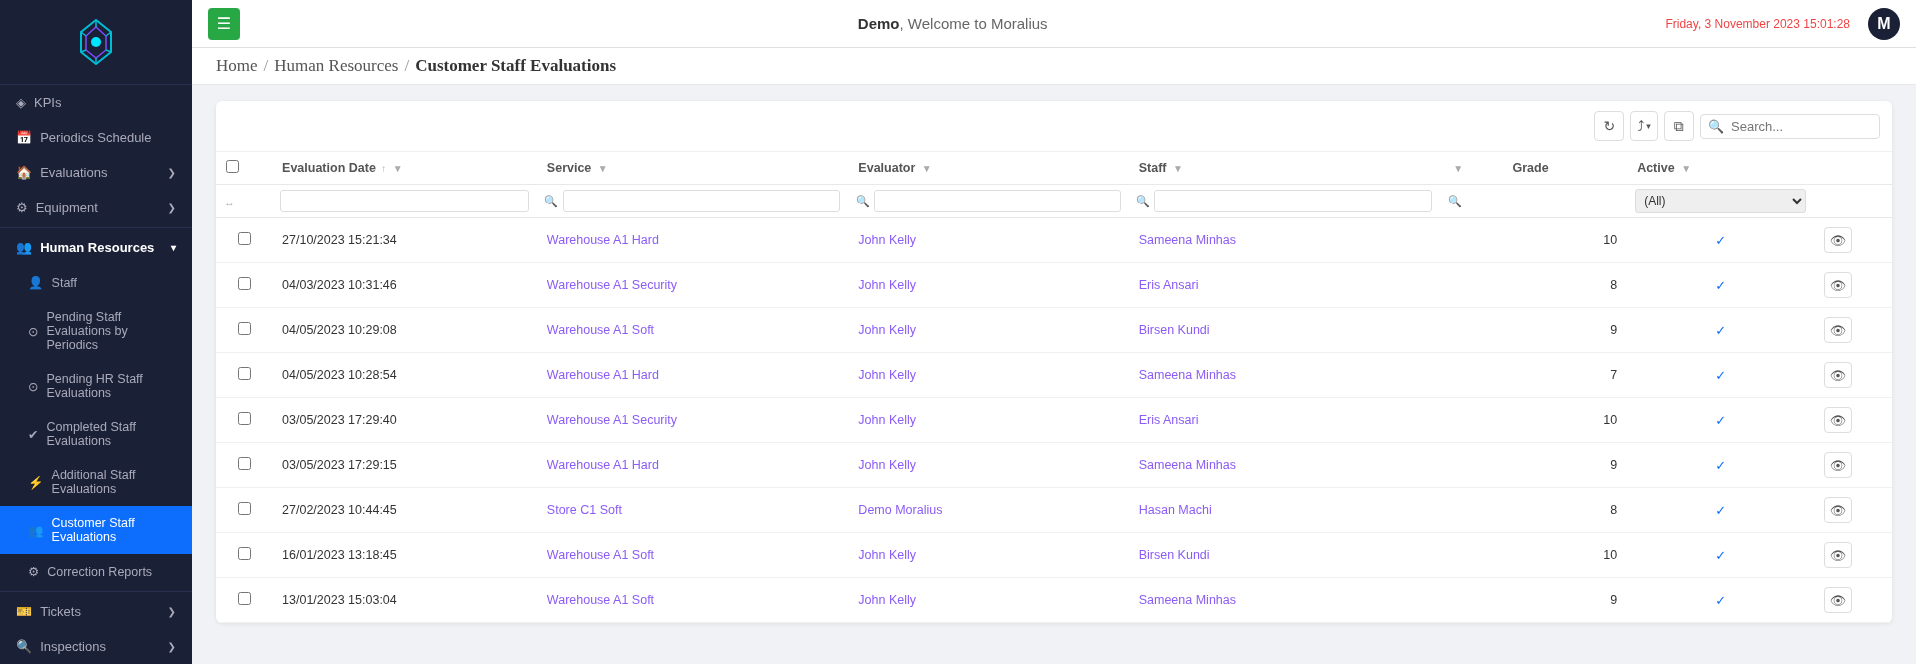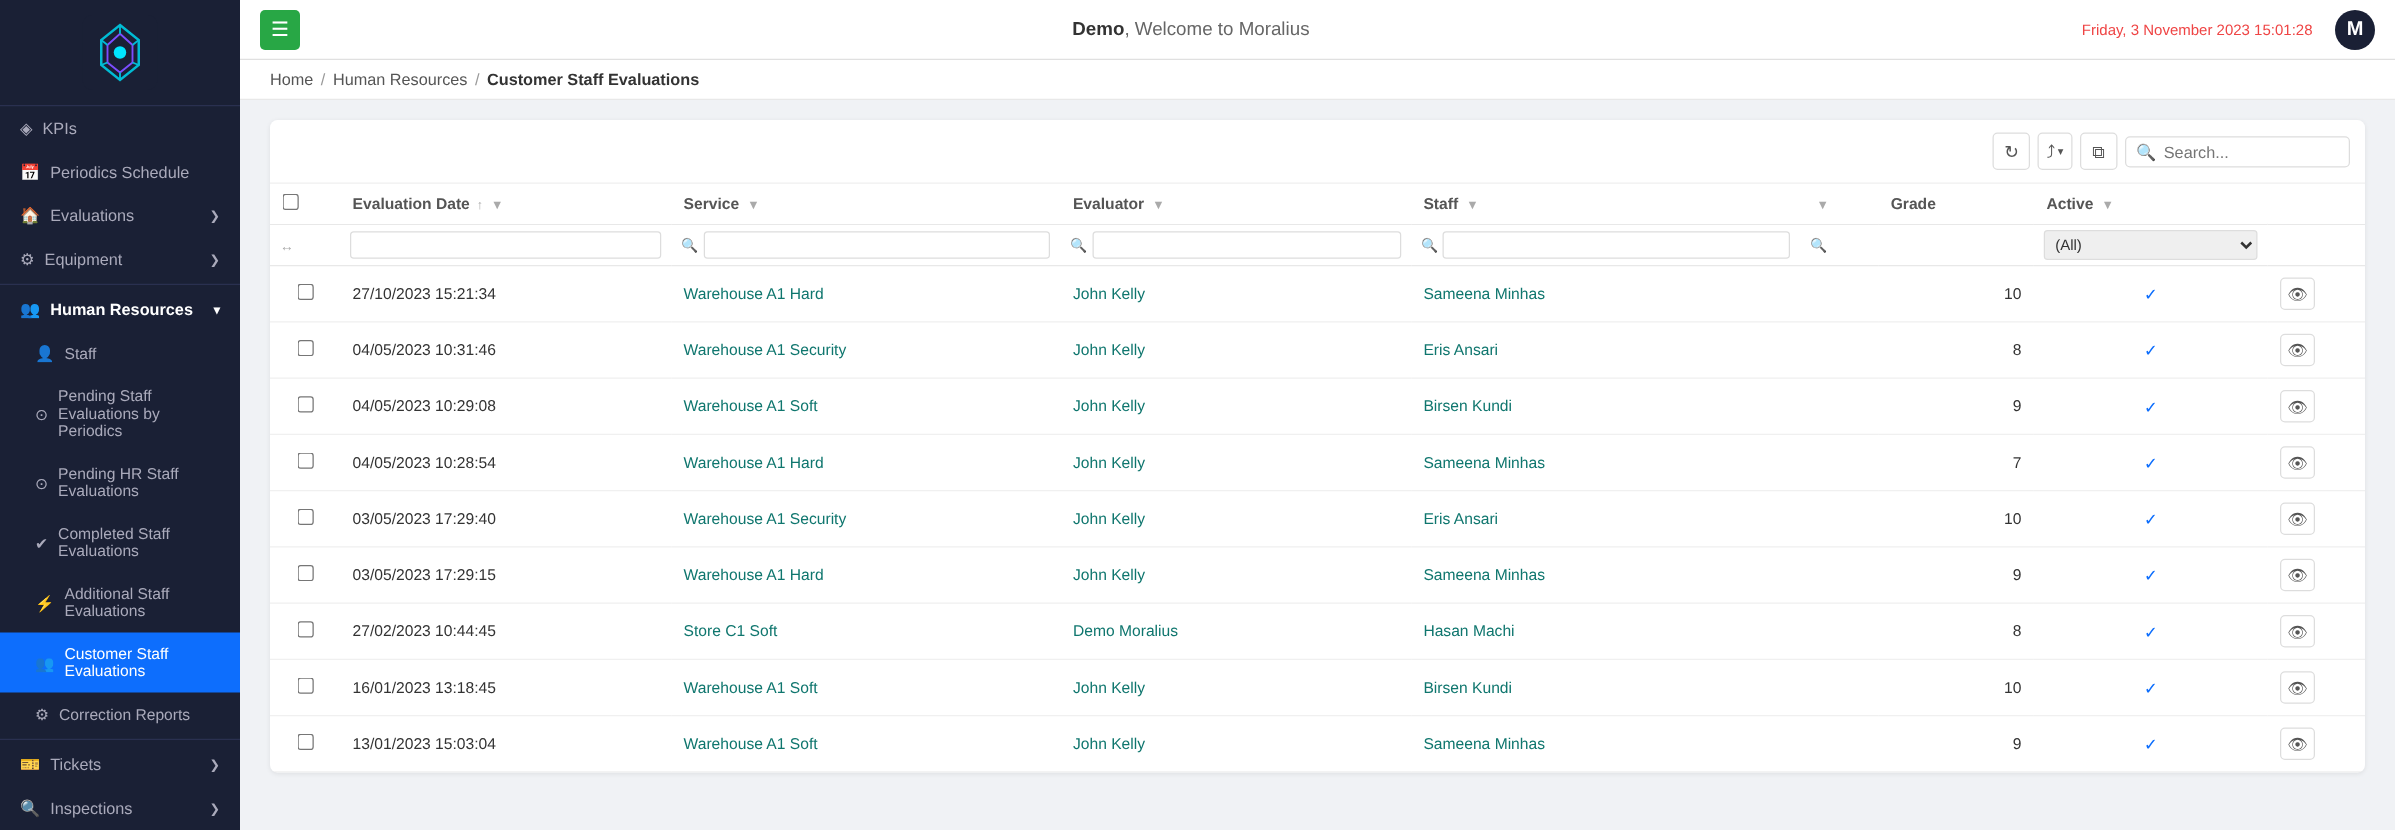--- a/index.html
+++ b/index.html
@@ -102,25 +102,26 @@
       justify-content: center;
       font-weight: bold;
       font-size: 16px;
     }
 
     
     .breadcrumb-bar {
       background: #fff;
       padding: 8px 24px;
       border-bottom: 1px solid #e8e8e8;
-      font-size: 13px;
+      font-size: 17px;
       color: #555;
       display: flex;
       align-items: center;
       gap: 6px;
+      font-family: Liberation Serif, serif;
     }
     .breadcrumb-bar a { color: #555; text-decoration: none; }
     .breadcrumb-bar .current { color: #333; font-weight: 600; }
     .breadcrumb-sep { color: #999; }
 
     
     .content {
       flex: 1;
       padding: 16px 24px;
       overflow-y: auto;
@@ -217,21 +218,21 @@
     }
     .data-table tbody tr { border-bottom: 1px solid #f0f0f0; }
     .data-table tbody td {
       padding: 9px 10px;
       font-size: 12.5px;
       color: #333;
       vertical-align: middle;
     }
     .data-table tbody td.grade-col { text-align: right; color: #333; }
     .data-table tbody td.active-col { text-align: center; }
-    .data-table tbody td .link { color: #0f766e; cursor: pointer; text-decoration: none; }
+    .data-table tbody td .link { color: #8b5cf6; cursor: pointer; text-decoration: none; }
     .check-col { width: 36px; }
     .eye-btn {
       background: none;
       border: 1px solid #ddd;
       border-radius: 4px;
       width: 28px;
       height: 26px;
       cursor: pointer;
       color: #555;
       font-size: 13px;
@@ -458,21 +459,21 @@
       <td class="grade-col">10</td>
       <td class="active-col"><span class="checkmark">✓</span></td>
       <td>
         <button class="eye-btn">👁</button>
       </td>
     </tr>
             <tr>
       <td class="checkbox-cell">
         <input type="checkbox" style="">
       </td>
-      <td>04/05/2023 10:31:46</td>
+      <td>04/03/2023 10:31:46</td>
       <td><a class="link">Warehouse A1 Security</a></td>
       <td><a class="link">John Kelly</a></td>
       <td><a class="link">Eris Ansari</a></td>
       <td></td>
       <td class="grade-col">8</td>
       <td class="active-col"><span class="checkmark">✓</span></td>
       <td>
         <button class="eye-btn">👁</button>
       </td>
     </tr>

